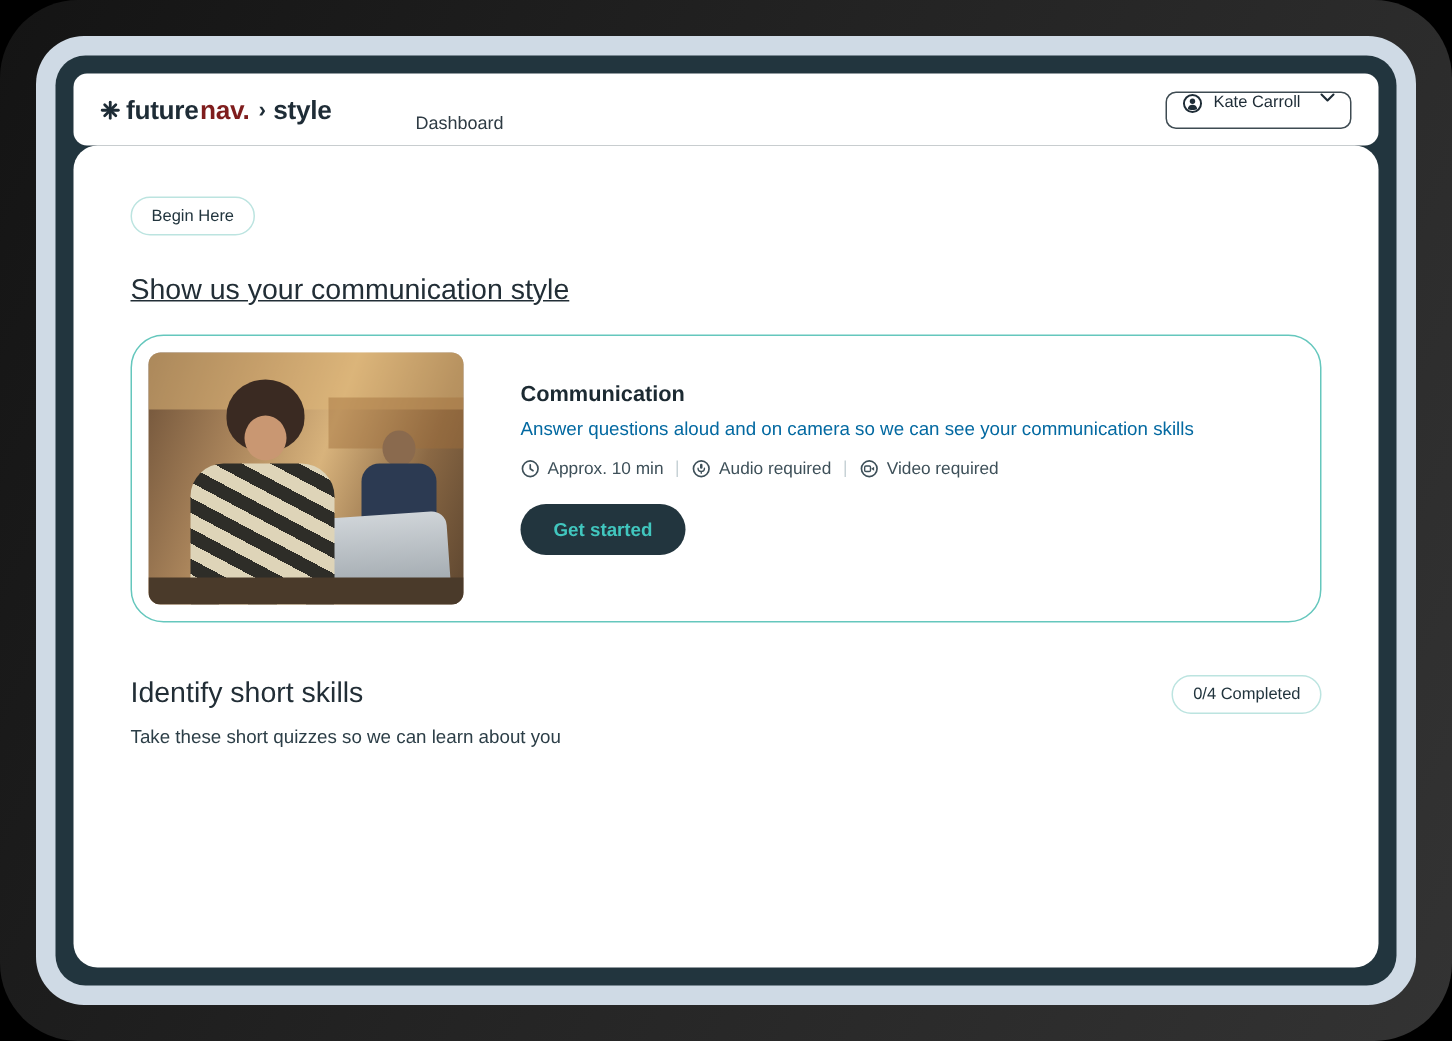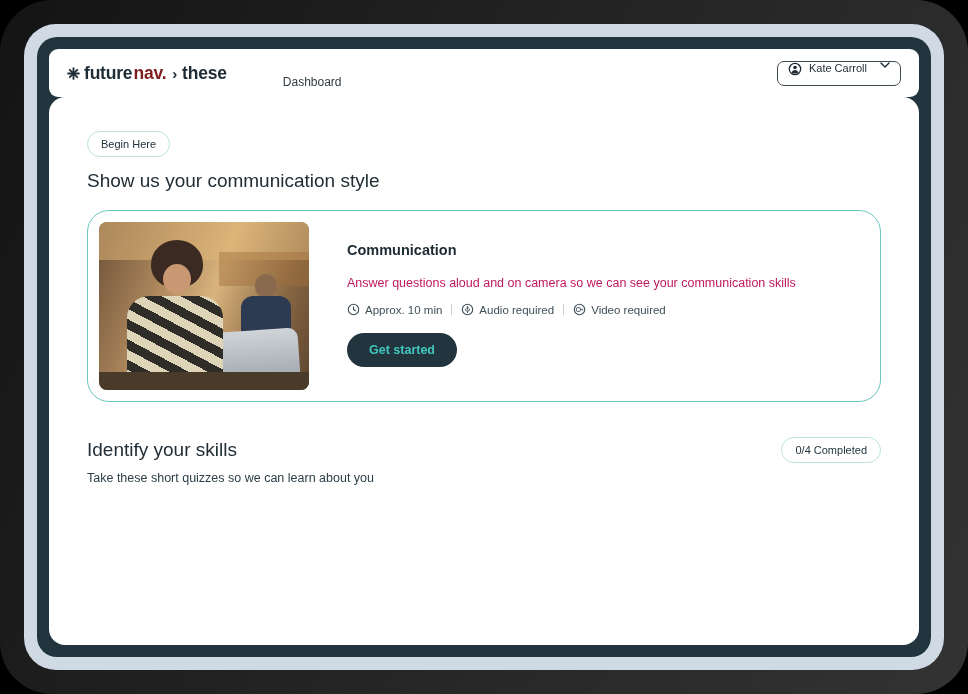--- a/index.html
+++ b/index.html
@@ -58,21 +58,21 @@
   .hp-w2-body { left:60px; top:50px; width:56px; height:62px; border-radius:16px 16px 0 0; background:#efe9dd; }
   .hp-tablet  { left:52px; top:72px; width:52px; height:44px; border-radius:4px; background:#e8ecee;
     transform:rotate(-12deg); box-shadow:-2px 0 4px rgba(0,0,0,0.12); }
 
   
   .panel { flex:1; min-height:0; background:#fff; border-radius:16px; overflow:hidden;
     padding:34px 38px 0; position:relative; z-index:4; }
   .pill { display:inline-block; border:1px solid #BCE4E0; border-radius:15px; background:#fff;
     padding:6px 13px; font-size:11px; color:#22353E; }
   .section-heading { font-size:19px; font-weight:normal; color:#222E36; }
-  .comm-heading { margin-top:13px; }
+  .comm-heading { margin-top:26px;text-decoration:underline; }
 
   .comm-card { margin-top:18px; border:1px solid #65C7BD; border-radius:22px; padding:11px;
     display:flex; background:#fff; }
   .comm-photo { flex:none; width:210px; height:168px; border-radius:8px; overflow:hidden;
     position:relative;
     background:linear-gradient(110deg,#6e5138 0%,#a8835a 28%,#d8b37c 52%,#8a6844 78%,#5c452f 100%); }
   .comm-photo i { position:absolute; display:block; }
   .cp-shelf1 { left:0; top:0; width:210px; height:38px; background:rgba(222,182,120,0.55); }
   .cp-shelf2 { left:120px; top:30px; width:90px; height:34px; background:rgba(160,110,60,0.45); }
   .cp-hair { left:52px; top:18px; width:52px; height:48px; border-radius:50% 50% 46% 46%; background:#3a2a22; }
@@ -80,21 +80,21 @@
   .cp-body { left:28px; top:74px; width:96px; height:94px; border-radius:22px 22px 0 0;
     background:repeating-linear-gradient(28deg,#2e2d28 0 9px,#ded4b8 9px 18px); }
   .cp-man-head { left:156px; top:52px; width:22px; height:24px; border-radius:50%; background:#8a6a4e; }
   .cp-man-body { left:142px; top:74px; width:50px; height:44px; border-radius:12px 12px 0 0; background:#2c3a52; }
   .cp-laptop { left:120px; top:108px; width:80px; height:52px; border-radius:4px 10px 0 0;
     background:linear-gradient(180deg,#cfd4d8,#9fa7ad); transform:rotate(-4deg); }
   .cp-desk { left:0; top:150px; width:210px; height:18px; background:#4a3a2a; }
 
   .comm-body { margin-left:38px; padding-top:20px; }
   .comm-title { font-size:14.5px; font-weight:bold; color:#1C2A32; }
-  .comm-desc { margin-top:18px; font-size:12.5px; color:#be185d; }
+  .comm-desc { margin-top:8px; font-size:12.5px; color:#0369a1; }
   .meta-row { margin-top:13px; display:flex; align-items:center; gap:9px; font-size:11.5px; color:#3E5059; }
   .meta-item { display:flex; align-items:center; gap:5px; }
   .meta-divider { width:1px; height:11px; background:#C7D2D6; }
   .cta-btn { margin-top:17px; display:inline-block; border:none; background:#22353E; color:#41C6BE;
     font-weight:bold; font-size:12.5px; font-family:Liberation Sans, sans-serif; padding:10px 22px; border-radius:20px;
     cursor:pointer; }
 
   .skills-row { margin-top:35px; display:flex; justify-content:space-between; align-items:center; }
   .skills-subtitle { margin-top:8px; font-size:12.5px; color:#2C3E47; }
 
@@ -114,21 +114,21 @@
         <g stroke="#1E2C36" stroke-width="2" stroke-linecap="round">
           <line x1="7" y1="1.2" x2="7" y2="12.8"></line>
           <line x1="1.2" y1="7" x2="12.8" y2="7"></line>
           <line x1="3" y1="3" x2="11" y2="11"></line>
           <line x1="11" y1="3" x2="3" y2="11"></line>
         </g>
       </svg>
       <span>future</span>
         <span class="nav-part">nav.</span>
         <span class="sep">›</span>
-        <span>these</span>
+        <span>style</span>
     </div>
     <span class="nav-link">Dashboard</span>
     <div class="user-menu">
       <svg width="14" height="14" viewBox="0 0 14 14">
         <circle cx="7" cy="7" r="5.7" fill="none" stroke="#1E2C36" stroke-width="1.3"></circle>
         <circle cx="7" cy="5.5" r="1.8" fill="#1E2C36"></circle>
         <path d="M3.9 10.7c0-1.8 1.5-2.8 3.1-2.8s3.1 1 3.1 2.8c-0.9 0.9-5.3 0.9-6.2 0z" fill="#1E2C36"></path>
       </svg>
       <span>Kate Carroll</span>
       <span class="chev">
@@ -186,21 +186,21 @@
               <path d="M8.4 7l2.1-1.4v2.8z" fill="#3E5059"></path>
             </svg>
             <span>Video required</span>
           </span>
         </div>
         <button class="cta-btn">Get started</button>
       </div>
     </div>
 
     <div class="skills-row">
-      <h2 class="section-heading">Identify your skills</h2>
+      <h2 class="section-heading">Identify short skills</h2>
       <span class="pill">0/4 Completed</span>
     </div>
     <div class="skills-subtitle">Take these short quizzes so we can learn about you</div>
 
     
 
   </div>
 </div>
 
 </body></html>

